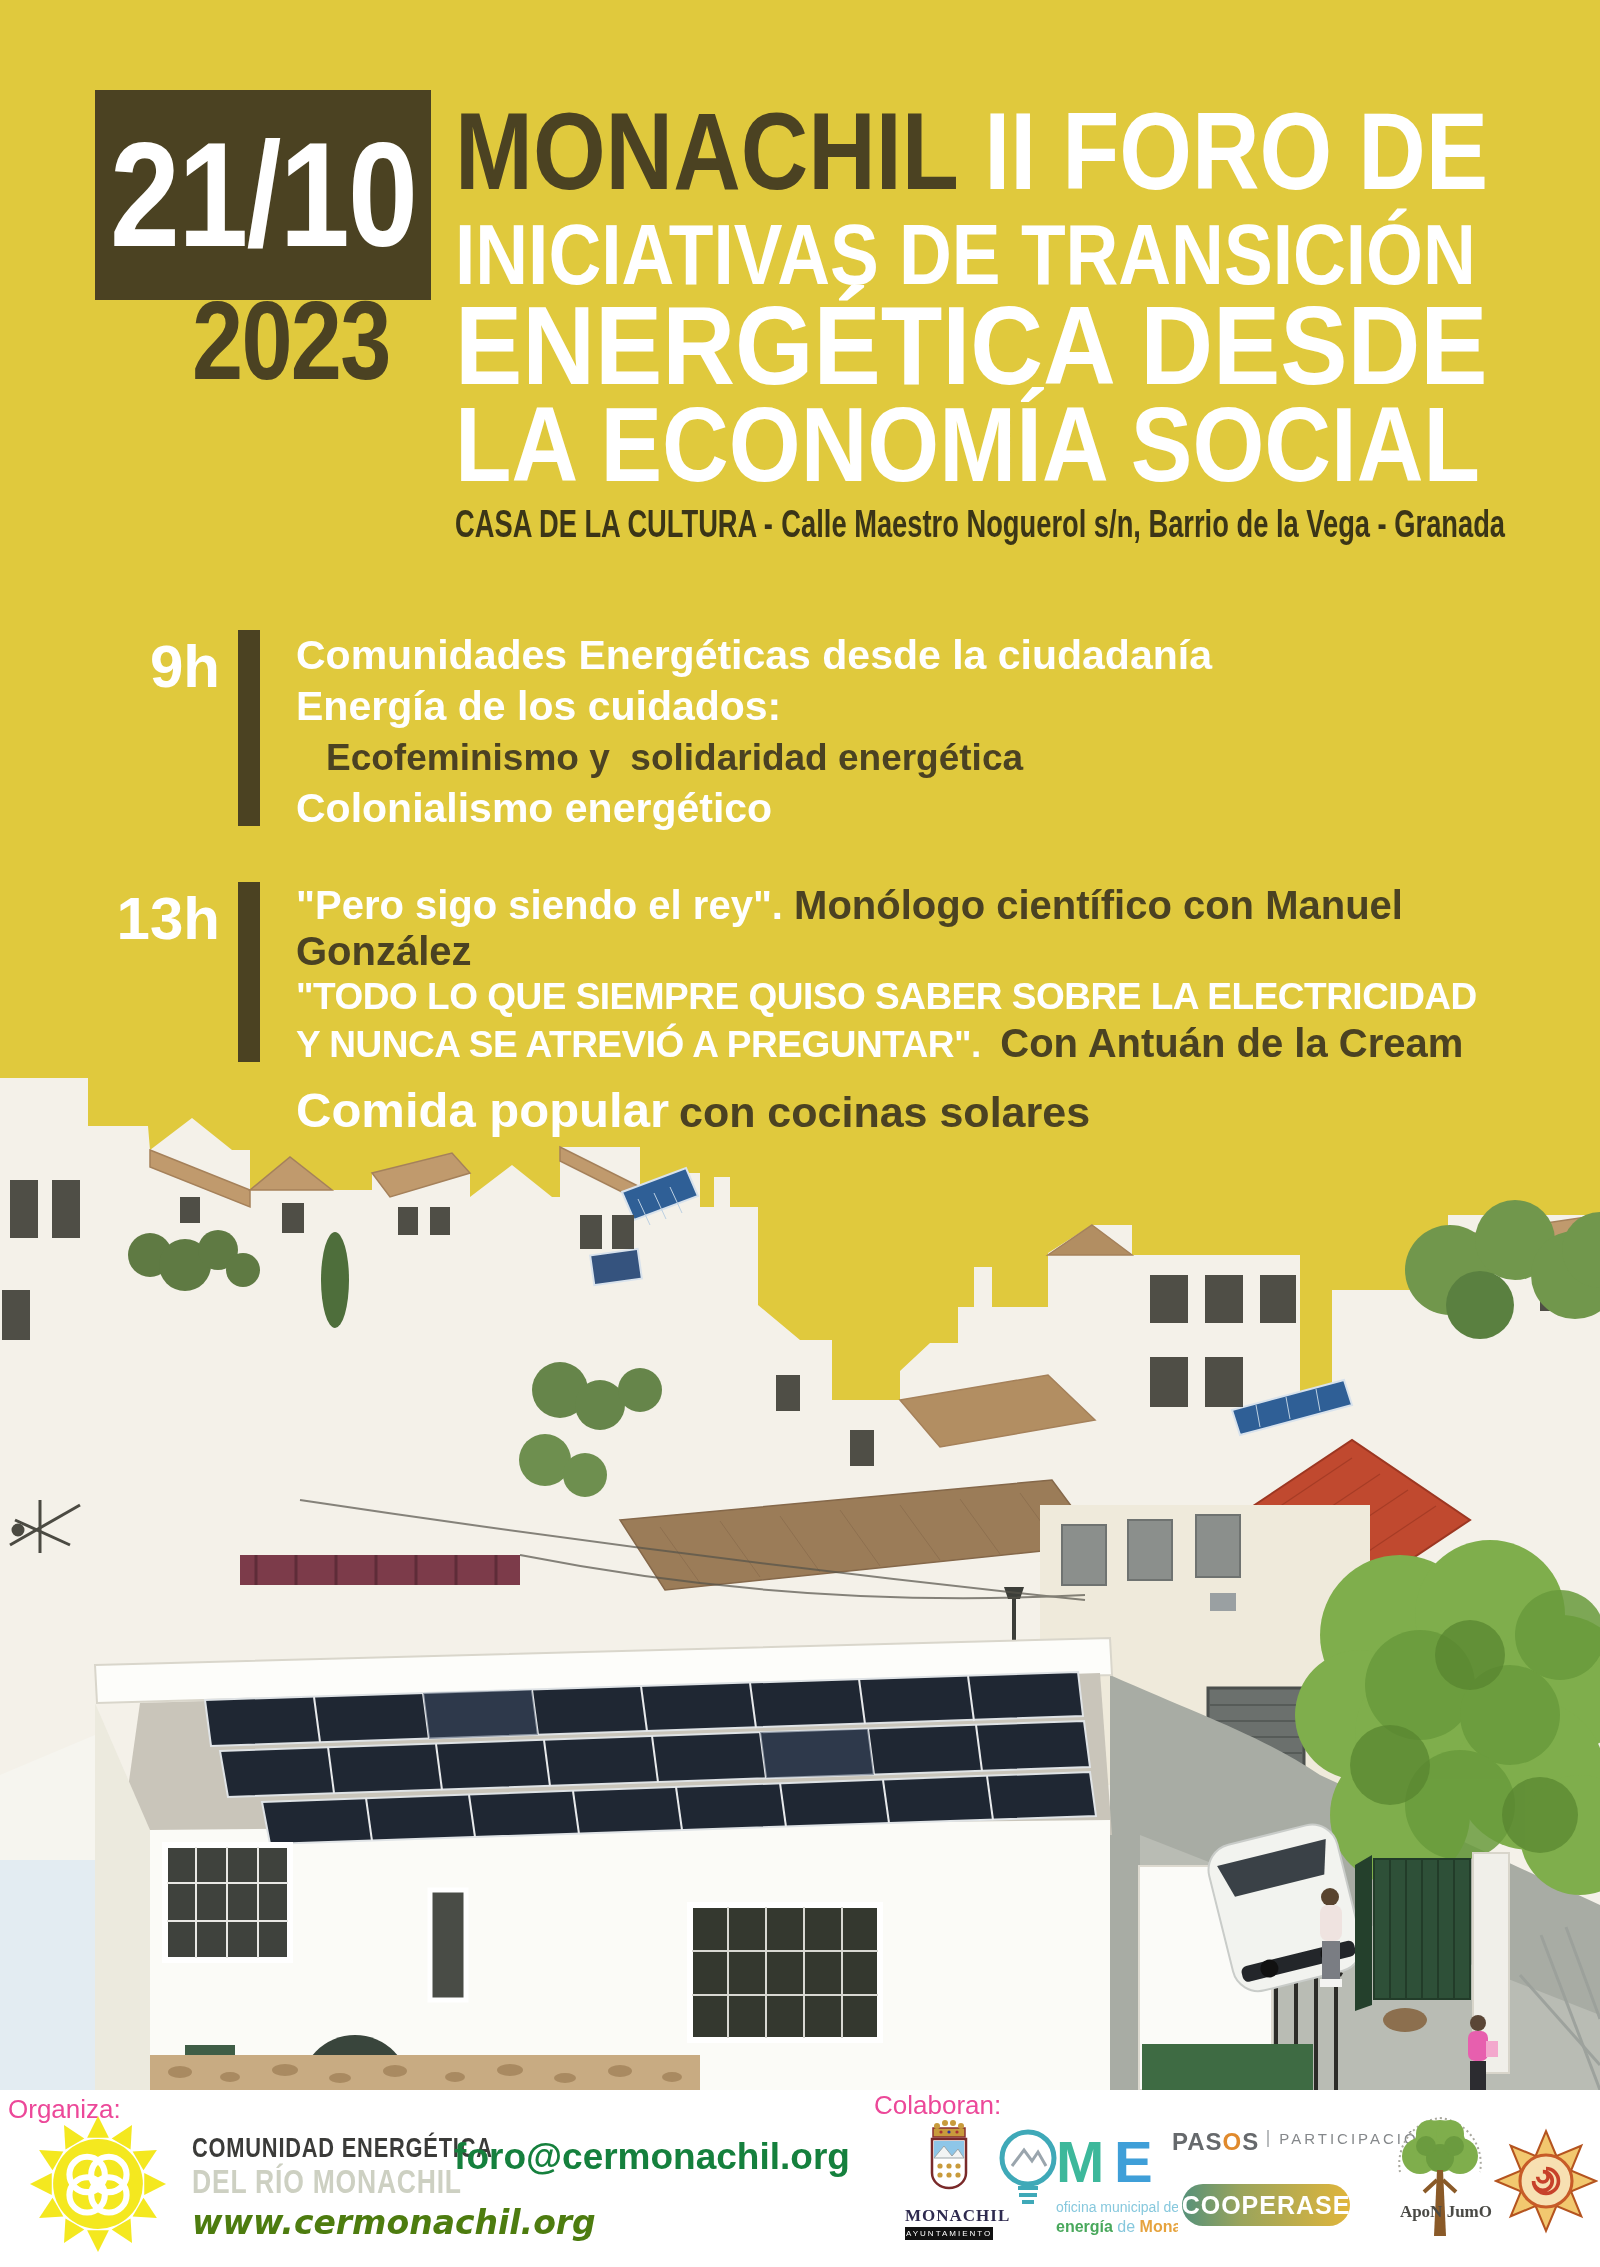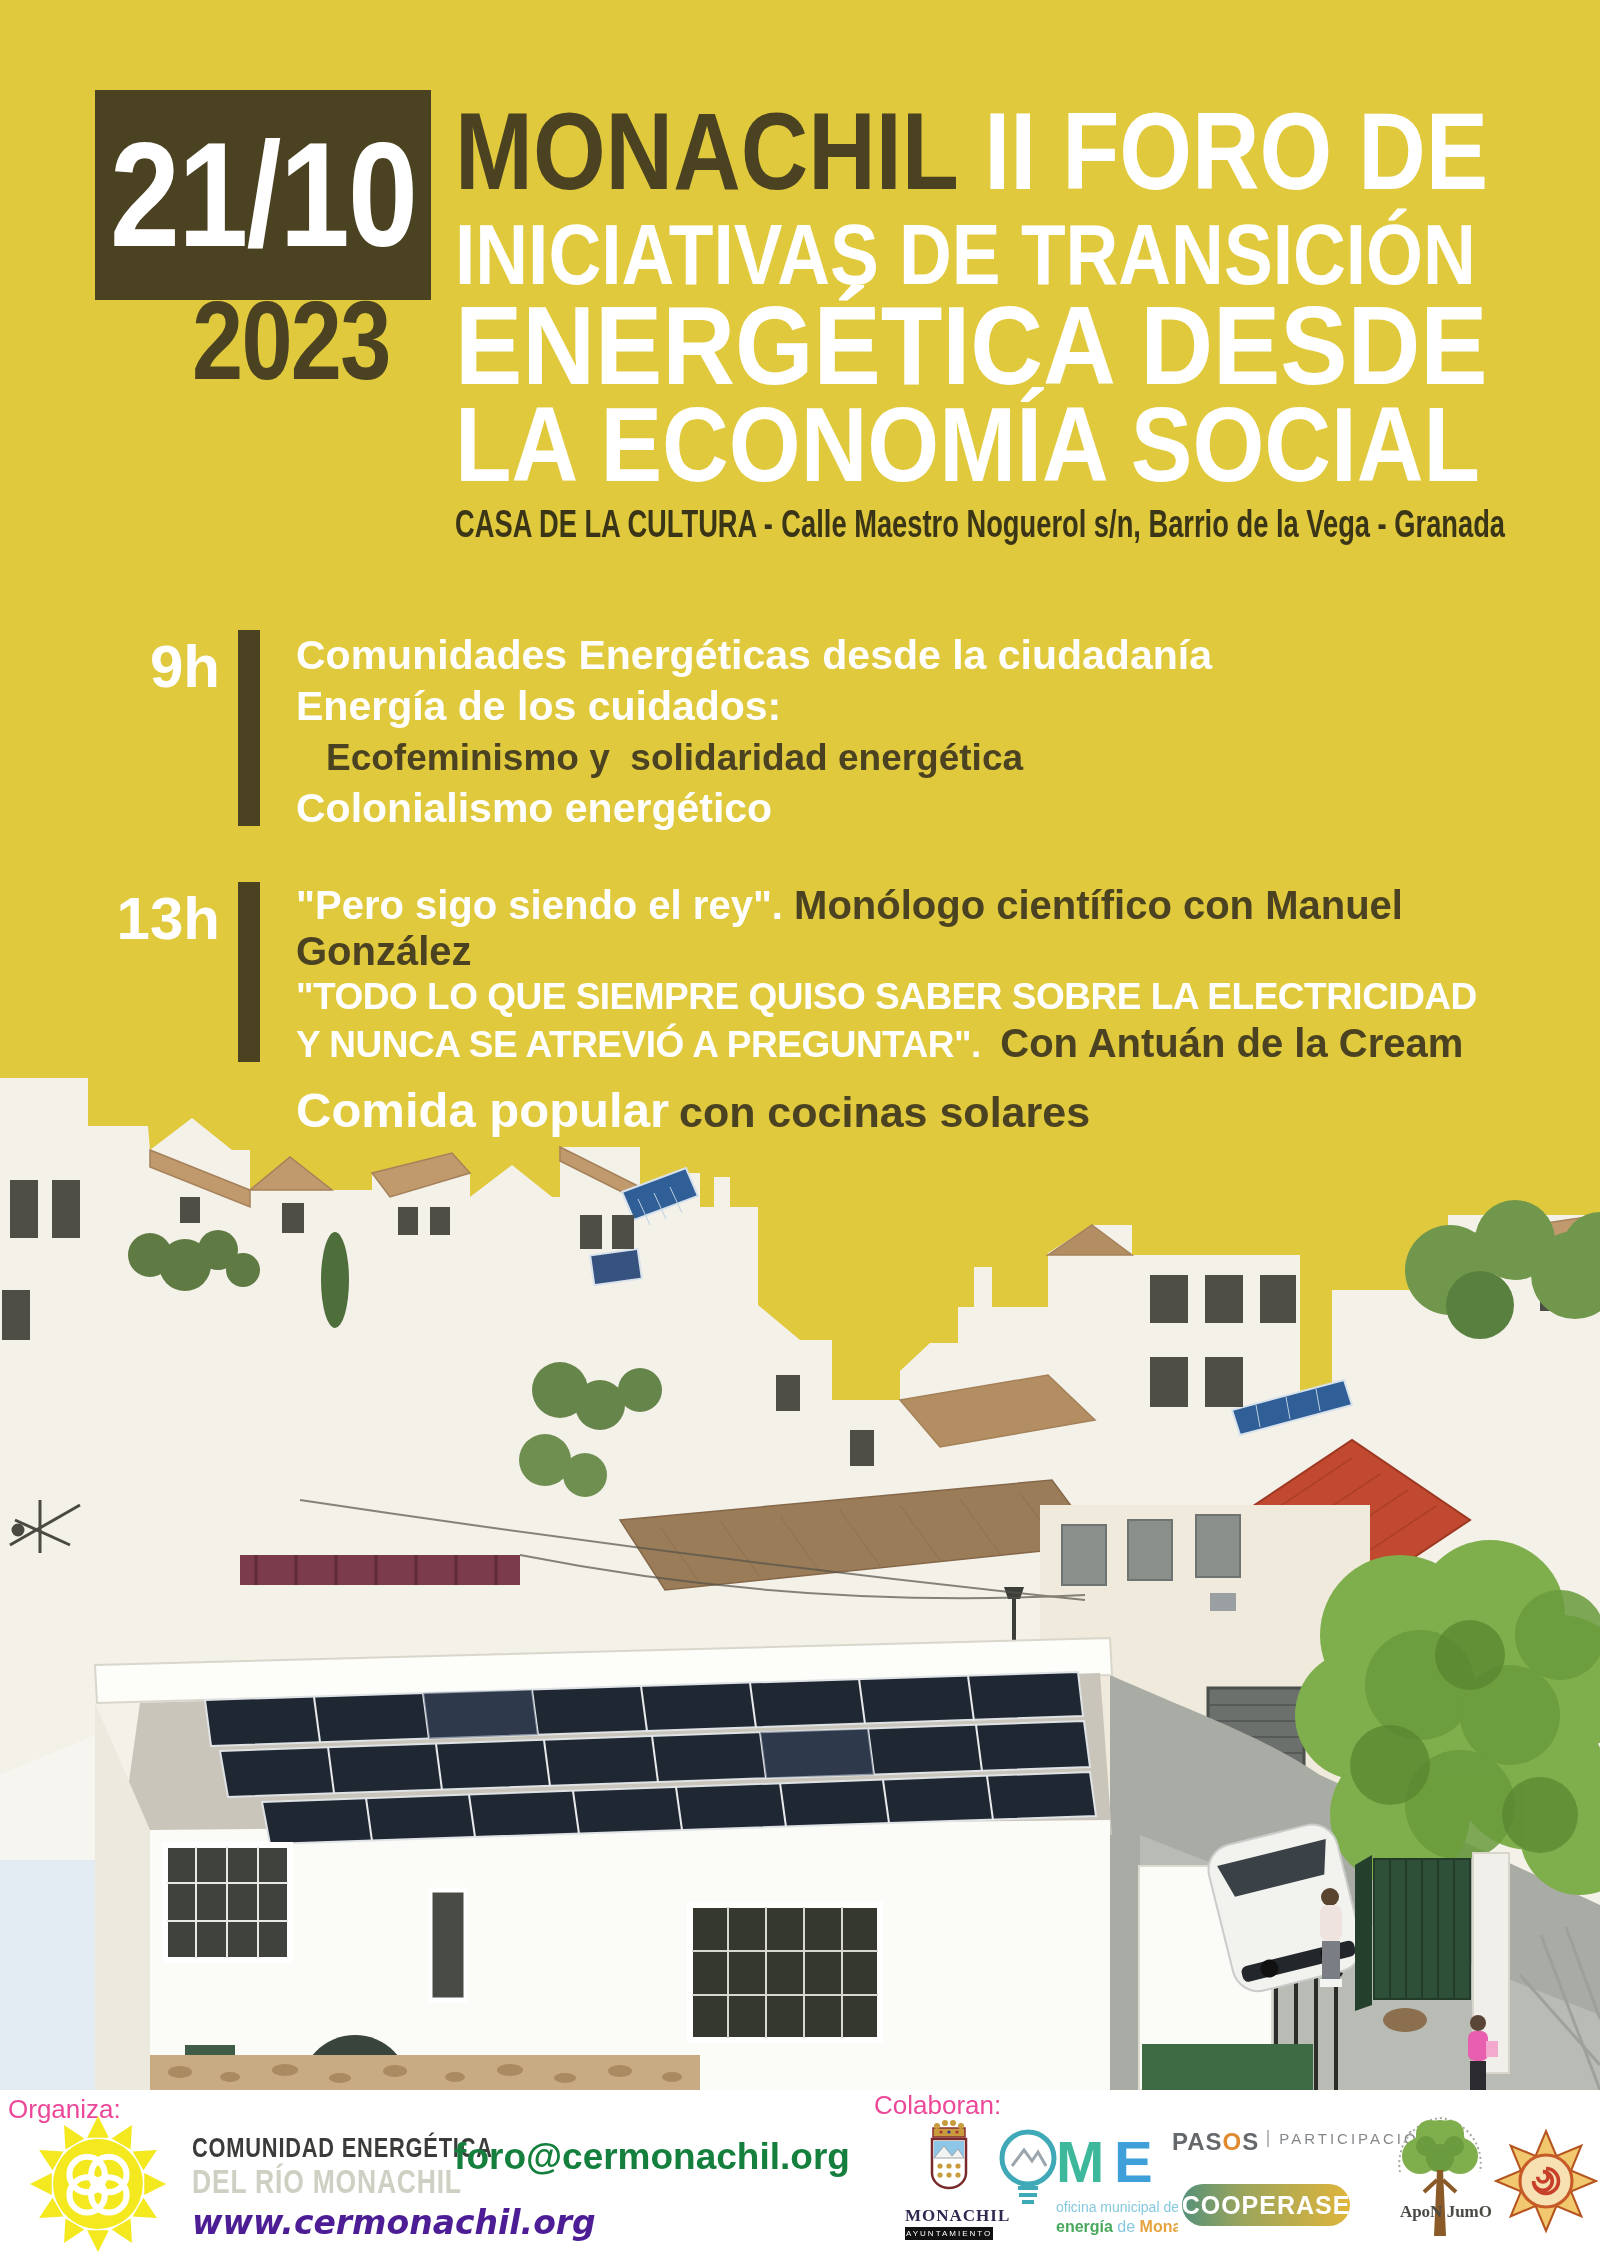--- a/index.html
+++ b/index.html
@@ -50,21 +50,21 @@
 
   
   .footer{position:absolute;left:0;top:2090px;width:1600px;height:177px;background:#ffffff;}
   .flabel{position:absolute;font-size:26px;font-weight:normal;color:#ec4899;}
   .org-label{left:8px;top:4px;}
   .col-label{left:874px;top:0;}
   .sun-logo{position:absolute;left:30px;top:24px;width:136px;height:140px;}
   .org-text{position:absolute;left:192px;top:42px;}
   .org-l1{--sx:.78;font-size:28px;font-weight:bold;color:#3b3b39;letter-spacing:1px;}
   .org-l2{--sx:.78;font-size:34px;font-weight:bold;color:#cdd0c2;letter-spacing:1px;margin-top:-2px;}
-  .org-l3{font-size:33px;font-weight:bold;font-style:italic;color:#4c1d95;font-family:"DejaVu Sans",sans-serif;margin-top:2px;}
+  .org-l3{font-size:33px;font-weight:bold;font-style:italic;color:#4d7c0f;font-family:"DejaVu Sans",sans-serif;margin-top:2px;}
   .org-text > div{display:block;}
   .contact{position:absolute;left:427px;top:46px;width:450px;text-align:center;color:#15803d;}
   .contact .email{font-size:37px;font-weight:bold;display:block;}
   .contact .phone{font-size:35px;font-weight:bold;display:block;margin-top:8px;letter-spacing:1px;}
   .logo{position:absolute;}
   .crest{left:905px;top:28px;width:88px;text-align:center;}
   .crest .crest-title{font-family:"Liberation Serif",serif;font-weight:bold;font-size:17px;color:#2e2a4f;letter-spacing:1px;margin-top:2px;}
   .crest .crest-sub{background:#111111;color:#ffffff;font-size:8px;letter-spacing:2px;padding:2px 1px;margin-top:1px;}
   .ome{left:998px;top:26px;width:180px;height:140px;}
   .pasos{left:1172px;top:38px;white-space:nowrap;}

